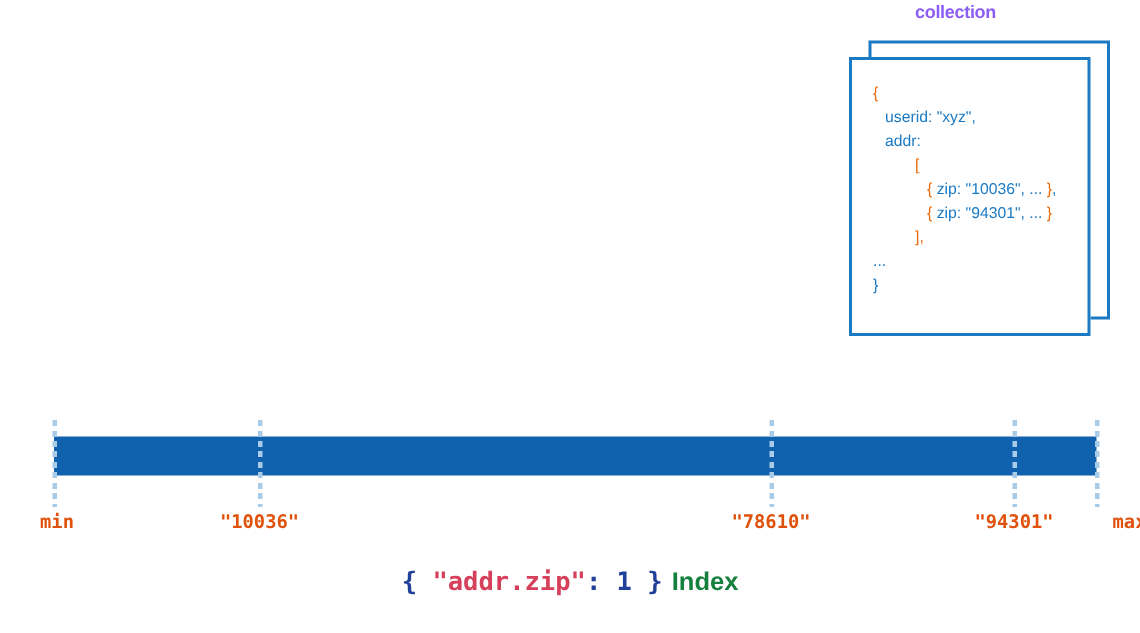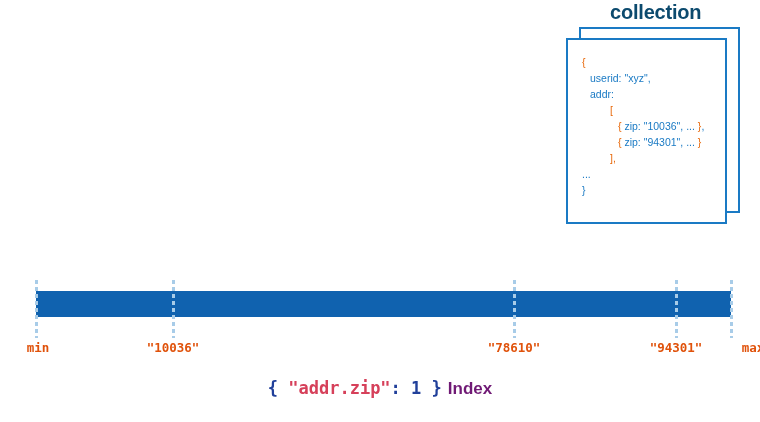--- a/index.html
+++ b/index.html
@@ -20,23 +20,23 @@
     position: absolute;
     left: 560px;
     top: 0px;
     width: 200px;
     height: 230px;
   }
   #collection-title {
     position: absolute;
     left: 50px;
     top: 1px;
-    font-size: 20px;
+    font-size: 12px;
     font-weight: bold;
-    color: #0c4a6e;
+    color: #8b5cf6;
     letter-spacing: -0.2px;
     white-space: nowrap;
   }
   .doc-card {
     position: absolute;
     box-sizing: border-box;
     background: #ffffff;
     border: 2px solid #1a7ac4;
   }
   #doc-card-back {
@@ -121,21 +121,21 @@
     font-family: "DejaVu Sans Mono", monospace;
     font-size: 17px;
     font-weight: bold;
   }
   .cap-navy { color: #21409a; }
   .cap-red  { color: #d6405a; }
   #index-caption .cap-word {
     font-family: "Liberation Sans", sans-serif;
     font-size: 17px;
     font-weight: bold;
-    color: #701a75;
+    color: #15803d;
     margin-left: 6px;
   }
 </style>
 </head>
 <body>
 
 <div id="collection-area">
 
   <div id="collection-title">collection</div>
 

